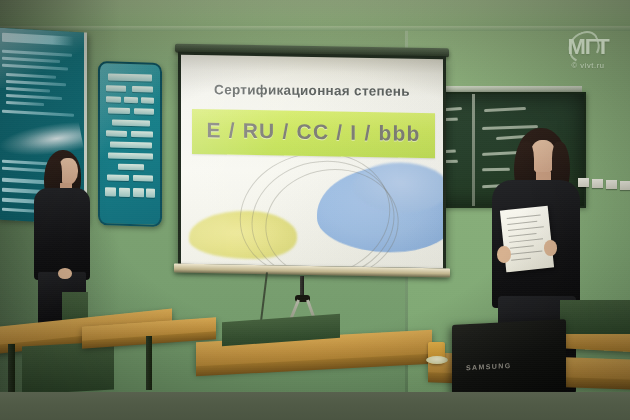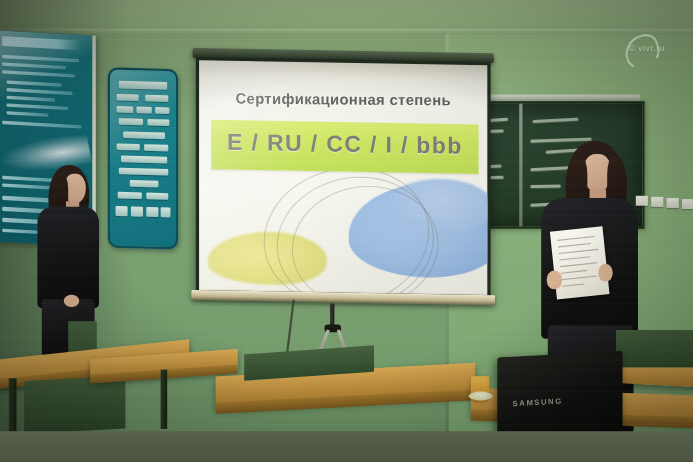--- a/index.html
+++ b/index.html
@@ -498,18 +498,19 @@
 
   <div class="laptop-lid">
     <div class="laptop-logo">SAMSUNG</div>
   </div>
 
   <div class="wall-vignette"></div>
   <div class="grain"></div>
 
   <div class="watermark">
     <div class="wm-arc"></div>
+    <div class="wm-mark">МГТ</div>
     <div class="wm-url">© vivt.ru</div>
   </div>
 
   <div class="bottom-bar"></div>
 
 </div>
 
 </body></html>

